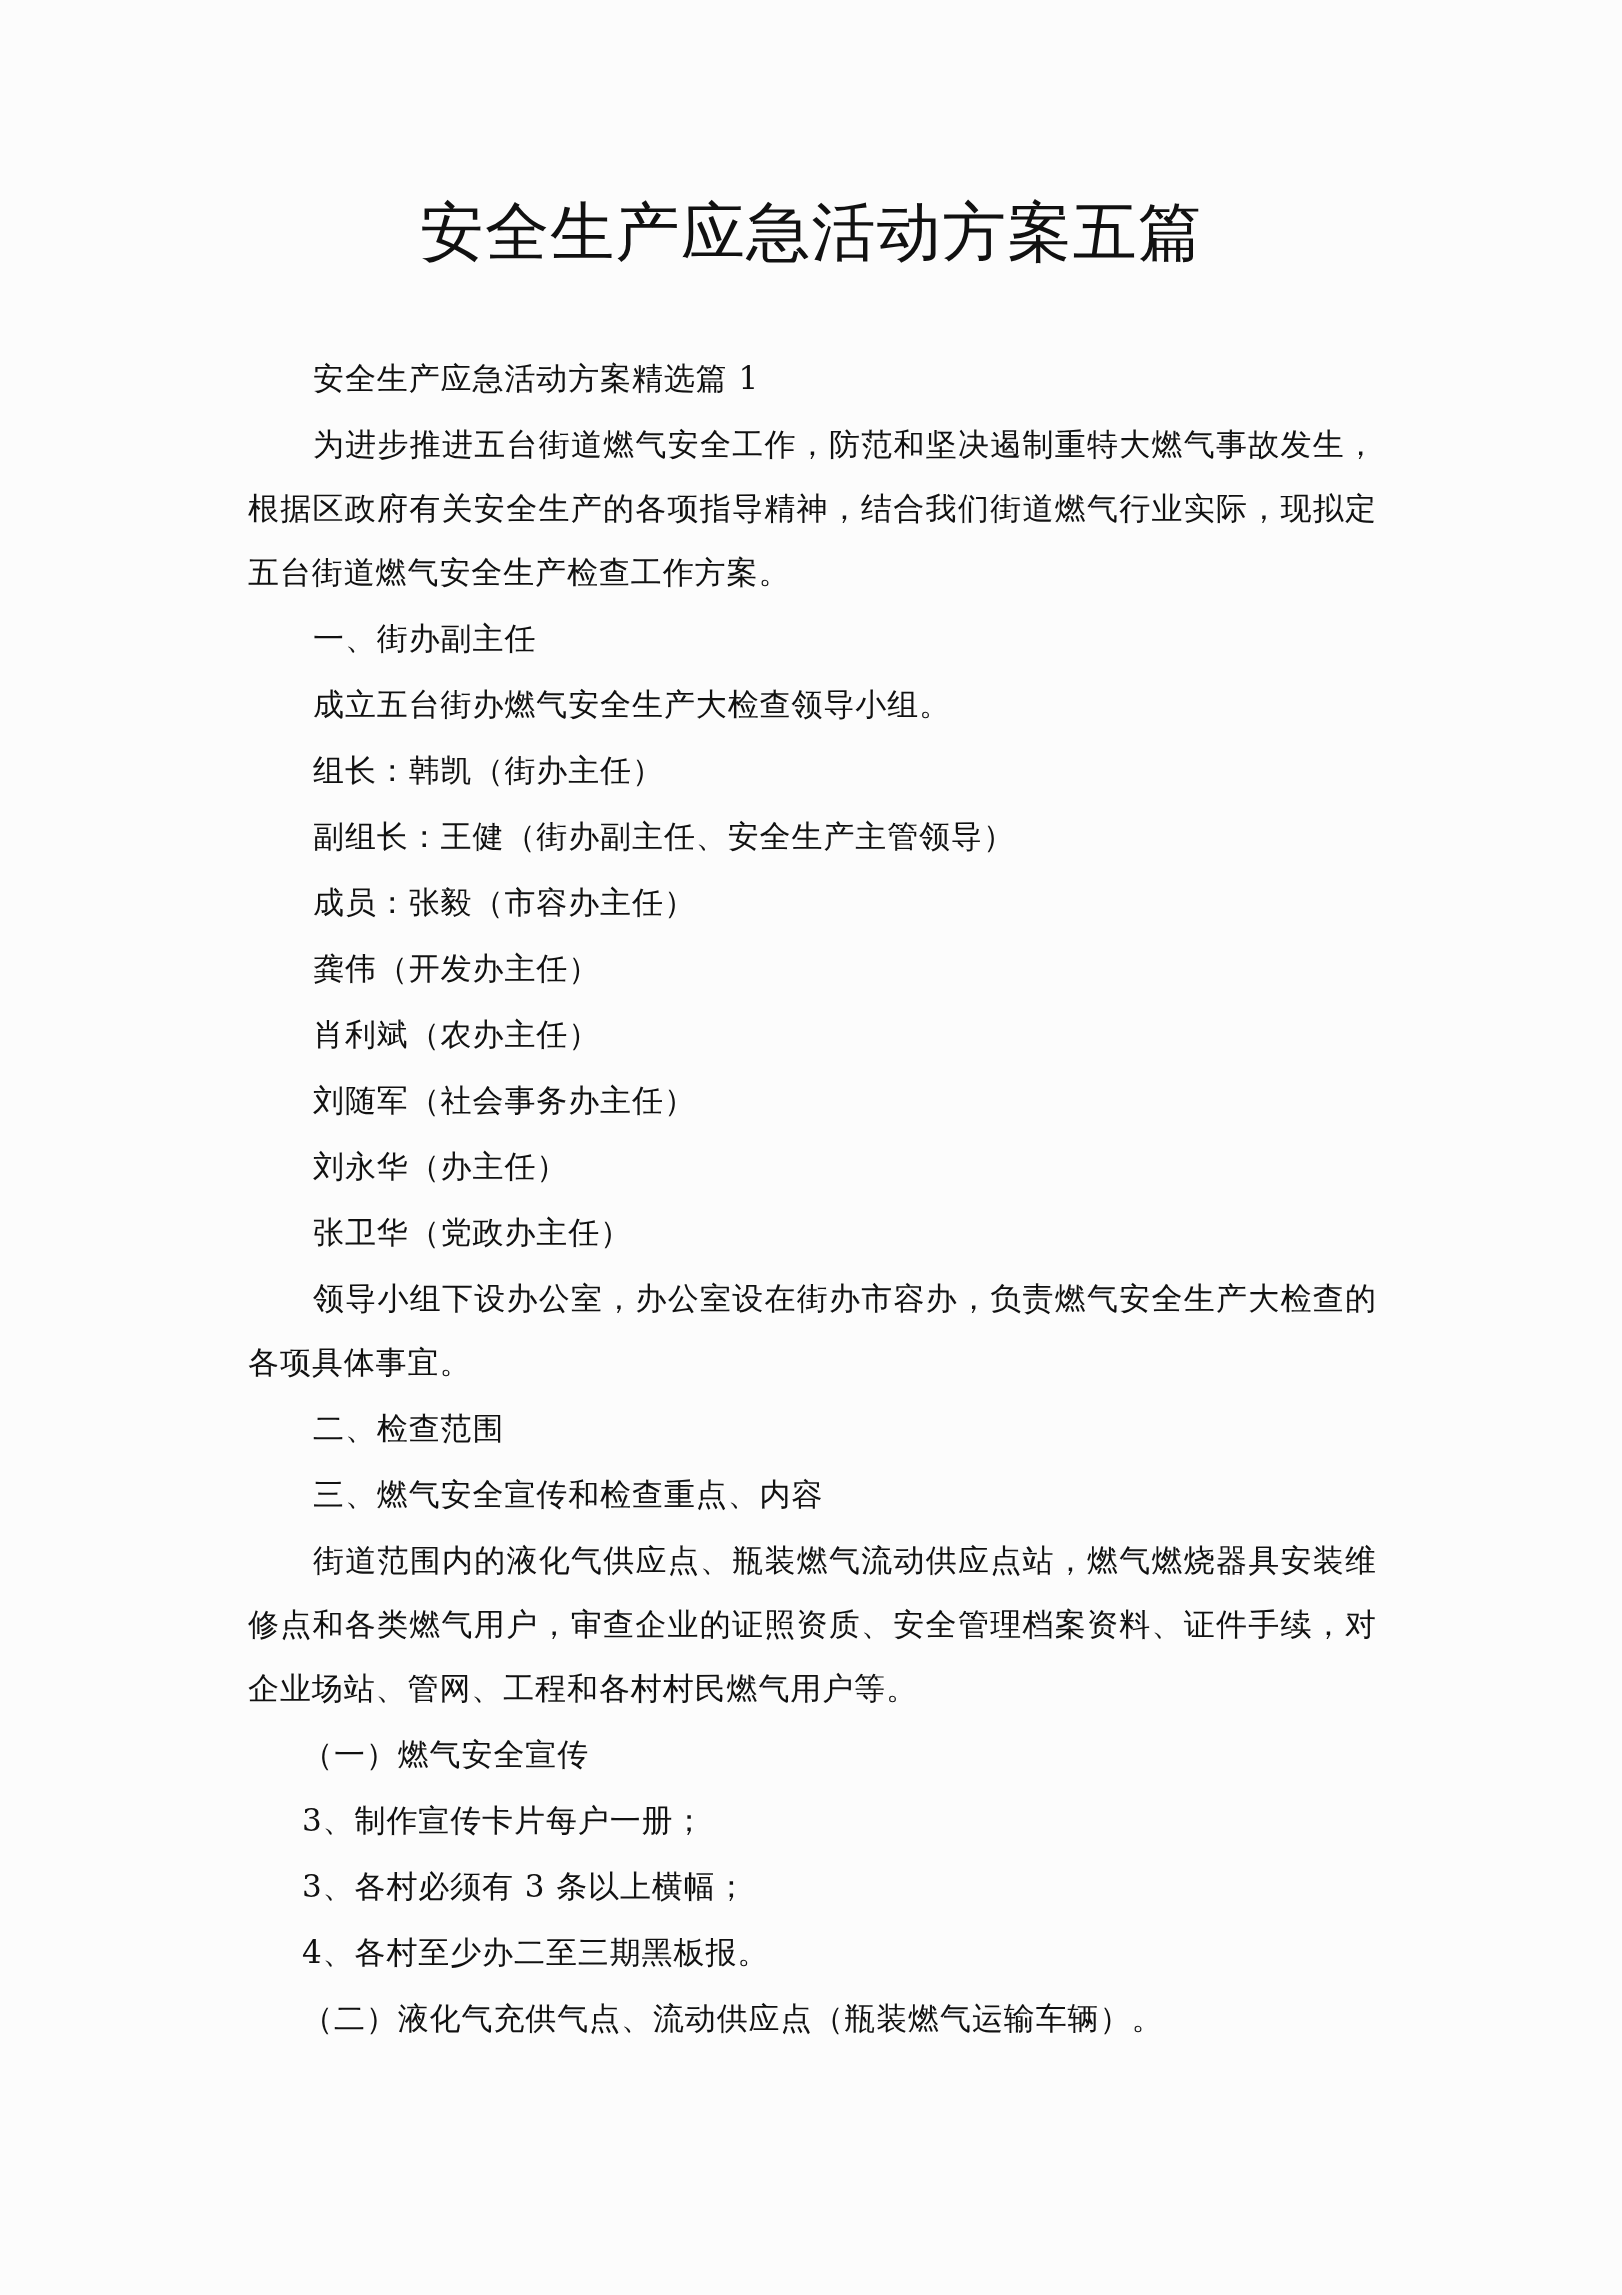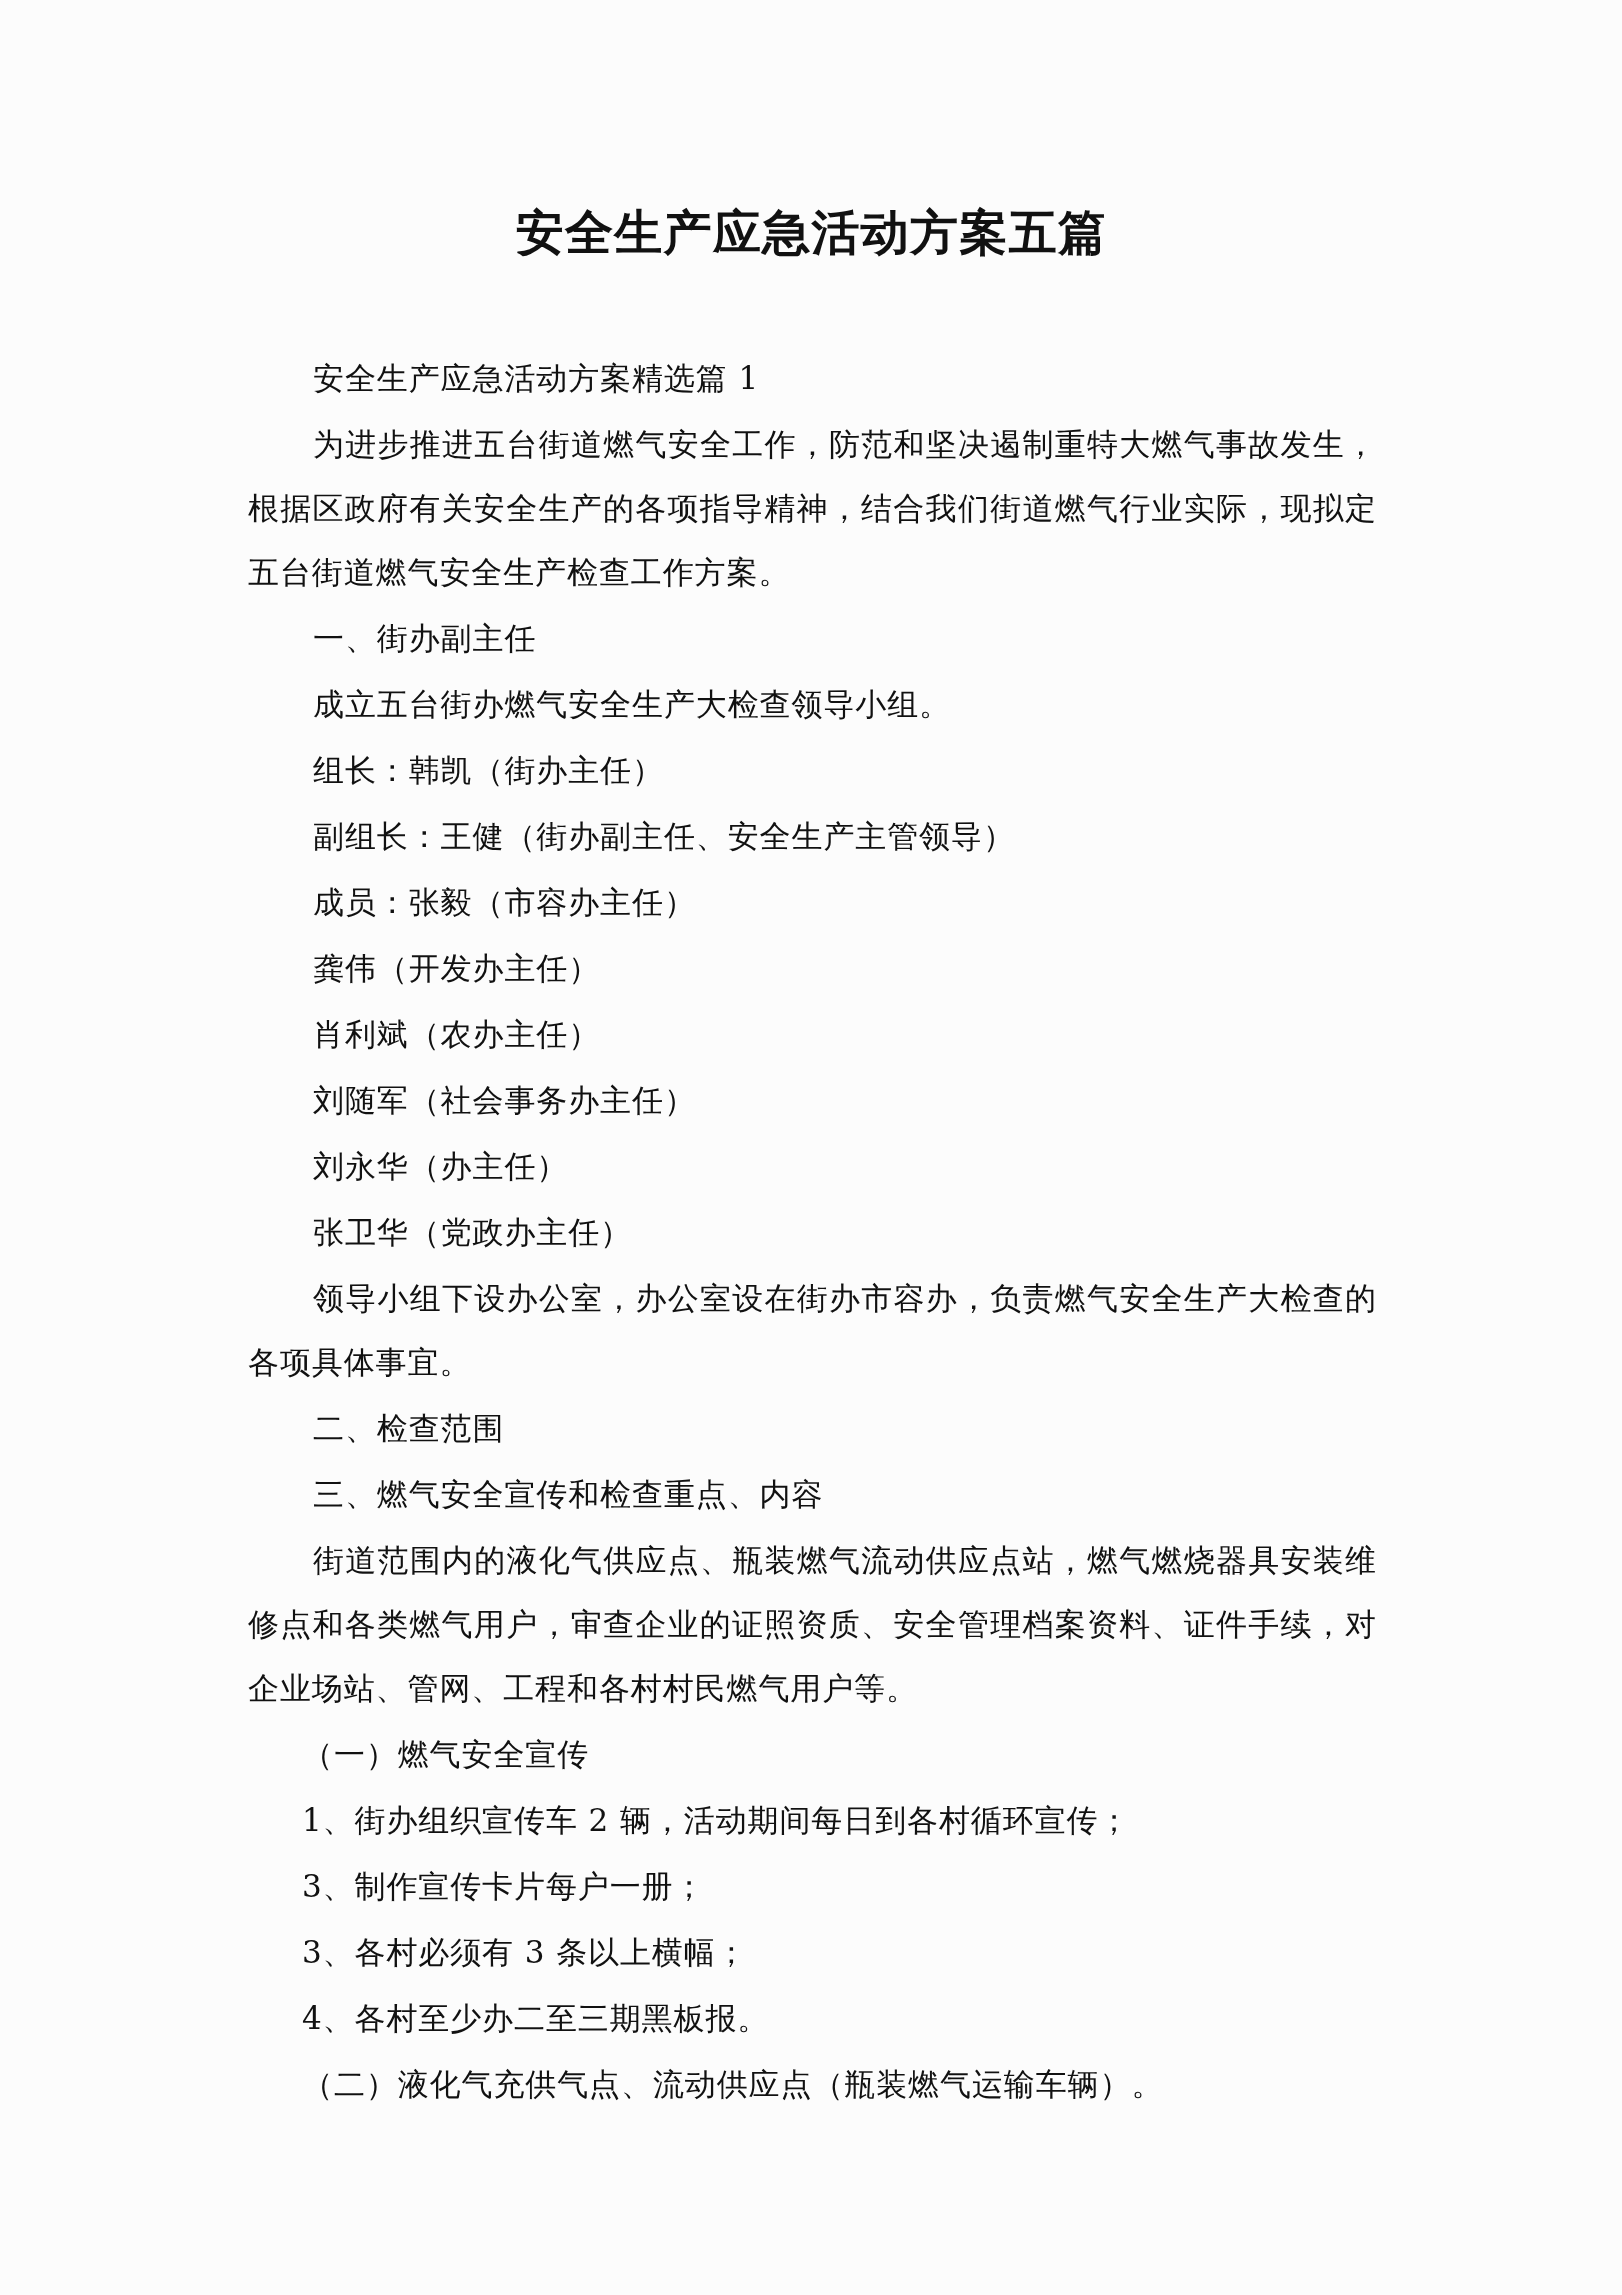--- a/index.html
+++ b/index.html
@@ -21,24 +21,24 @@
     top: 0;
     width: 1623px;
     height: 2295px;
   }
   .title {
     position: absolute;
     top: 190px;
     left: 0;
     width: 1623px;
     text-align: center;
-    font-size: 48px;
+    font-size: 64px;
     line-height: 85px;
     letter-spacing: 1.3px;
-    font-weight: bold;
+    font-weight: normal;
     margin: 0;
   }
   .body {
     position: absolute;
     left: 246px;
     top: 344px;
     width: 1133px;
     font-size: 31px;
     line-height: 64px;
     letter-spacing: 0.9px;
@@ -71,20 +71,19 @@
     <p>龚伟（开发办主任）</p>
     <p>肖利斌（农办主任）</p>
     <p>刘随军（社会事务办主任）</p>
     <p>刘永华（办主任）</p>
     <p>张卫华（党政办主任）</p>
     <p>领导小组下设办公室，办公室设在街办市容办，负责燃气安全生产大检查的各项具体事宜。</p>
     <p>二、检查范围</p>
     <p>三、燃气安全宣传和检查重点、内容</p>
     <p>街道范围内的液化气供应点、瓶装燃气流动供应点站，燃气燃烧器具安装维修点和各类燃气用户，审查企业的证照资质、安全管理档案资料、证件手续，对企业场站、管网、工程和各村村民燃气用户等。</p>
     <p class="sub">（一）燃气安全宣传</p>
-    <p class="sub">1、街办组织宣传车 2 辆，活动期间每日到各村循环宣传；</p>
     <p class="sub">3、制作宣传卡片每户一册；</p>
     <p class="sub">3、各村必须有 3 条以上横幅；</p>
     <p class="sub">4、各村至少办二至三期黑板报。</p>
     <p class="sub">（二）液化气充供气点、流动供应点（瓶装燃气运输车辆）。</p>
   </div>
 </div>
 
 
 </body></html>

